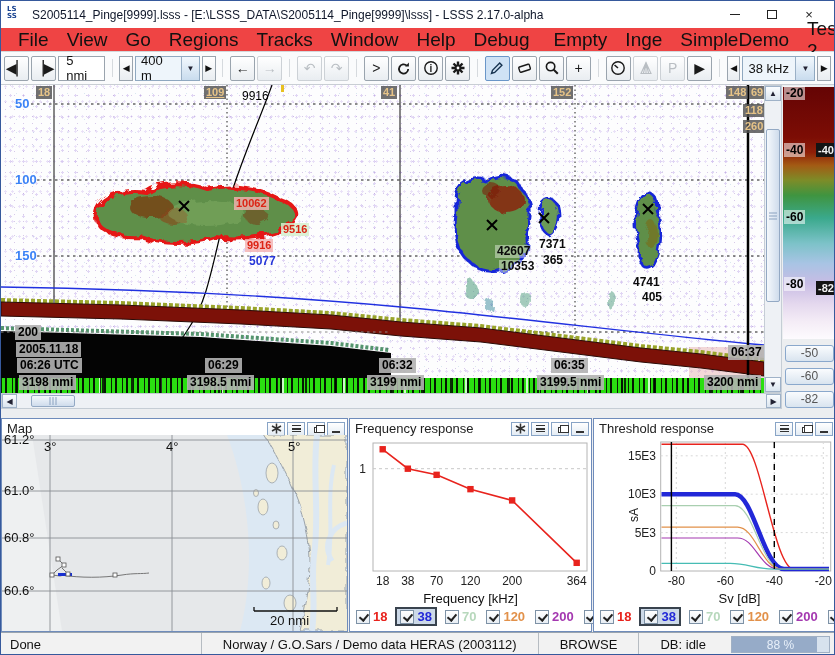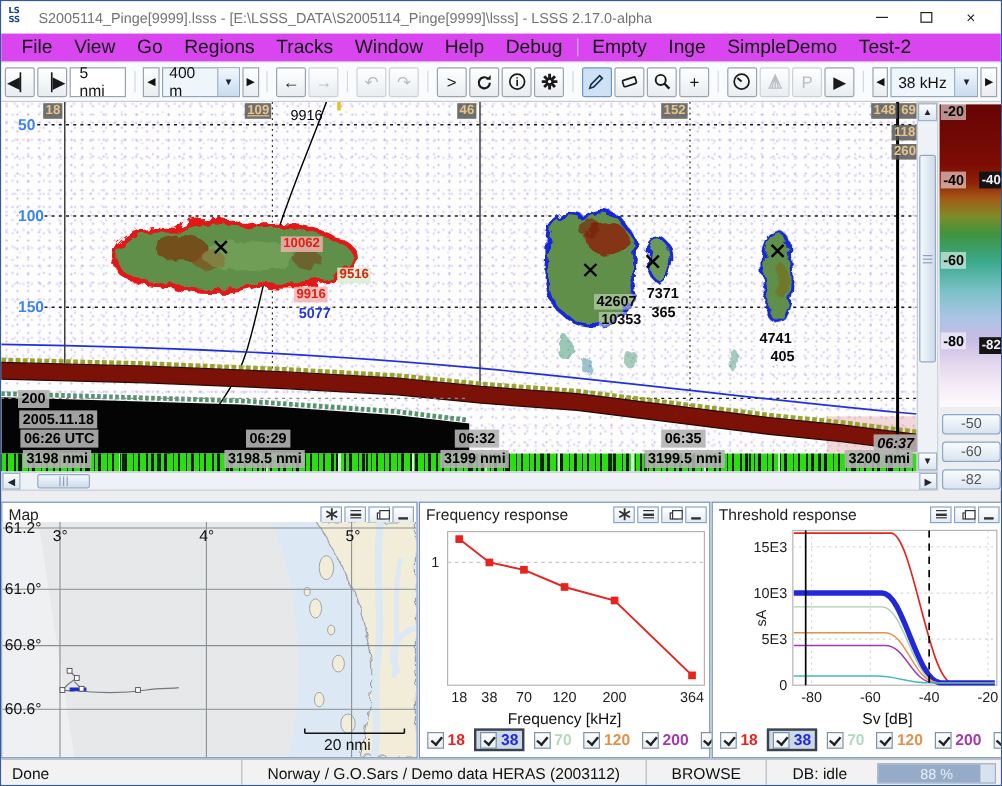--- a/index.html
+++ b/index.html
@@ -1,26 +1,26 @@
 <!DOCTYPE html>
 <html><head>
 <meta charset="utf-8">
 <style>
 *{box-sizing:border-box;margin:0;padding:0}
 body{font-family:"Liberation Sans","DejaVu Sans",sans-serif;background:#888}
 .win{position:relative;width:835px;height:655px;background:#eceef0;border:1px solid #36599c;overflow:hidden}
 
 .titlebar{position:absolute;left:0;top:0;width:100%;height:27px;background:#fff;display:flex;align-items:center;padding:0 10px 0 6px;gap:7px}
 .applogo{width:18px;height:18px;display:flex;flex-direction:column;color:#17418f;font:bold 7px/7px "DejaVu Sans",sans-serif}
-.title{flex:1;font-size:12px;color:#737373;white-space:nowrap;overflow:hidden}
+.title{flex:1;font-size:12px;color:#0f172a;white-space:nowrap;overflow:hidden}
 .winbtn{width:30px;height:20px;display:flex;align-items:center;justify-content:center;color:#222;font-size:13px}
 .winbtn .box{width:10px;height:9px;border:1px solid #222}
 .winbtn .line{width:10px;height:1px;background:#222}
 
-.menubar{position:absolute;left:0;top:27px;width:100%;height:24px;background:#d946ef;border-bottom:1px solid #d4d7da;display:flex;align-items:center;padding:0 8px;font-size:16px;color:#111}
+.menubar{position:absolute;left:0;top:27px;width:100%;height:24px;background:#ef4444;border-bottom:1px solid #d4d7da;display:flex;align-items:center;padding:0 8px;font-size:19px;color:#111}
 .menu-item{padding:3px 9px;cursor:default}
 .menu-sep{width:1px;height:15px;background:#b8bcc0;margin:0 3px}
 
 .toolbar{position:absolute;left:0;top:51px;width:100%;height:33px;background:#fafbfc;border-bottom:1px solid #c9ced4;display:flex;align-items:center;padding:0 3px;gap:2px}
 .tbtn{width:26px;height:25px;border:1px solid #9aa4ae;border-radius:2px;background:linear-gradient(#fff,#e9edf1);display:flex;align-items:center;justify-content:center;font-size:14px;color:#1a1a1a}
 .tbtn.dis{color:#b9bec3;border-color:#ccd1d6}
 .tbtn.dis svg *{stroke:#b9bec3!important;fill:none!important}
 .tbtn.active{background:#cfe2f5;border-color:#6a96c8}
 .tsep{width:11px;display:flex;justify-content:center}
 .tsep::after{content:"";width:1px;height:18px;background:#d6dade}
@@ -275,41 +275,41 @@
     </svg>
     <div class="pingbar"></div>
     <div class="tlabel" style="left:15px;top:257px">2005.11.18</div>
     <div class="trawl-lab" style="left:241px;top:4px">9916</div>
   <div class="depth" style="left: 14px; top: 12px;">50</div>
       <div class="depth" style="left: 14px; top: 88px;">100</div>
       <div class="depth" style="left: 14px; top: 164px;">150</div>
       <div class="tlabel" style="left: 14px; top: 240px;">200</div>
       <div class="badge-top" style="left: 35px; top: 1px;">18</div>
       <div class="badge-top" style="left: 203px; top: 1px; text-decoration: underline;">109</div>
-      <div class="badge-top" style="left: 380px; top: 1px;">46</div>
+      <div class="badge-top" style="left: 380px; top: 1px;">41</div>
       <div class="badge-top" style="left: 550px; top: 1px;">152</div>
       <div class="badge-top" style="left: 725px; top: 1px;">148</div>
       <div class="badge-top" style="left: 748px; top: 1px;">69</div>
       <div class="badge-top" style="left: 742px; top: 19px;">118</div>
       <div class="badge-top" style="left: 742px; top: 35px;">260</div>
       <div class="rlab lab-red-pink" style="left: 189px; top: 112px; margin-left: 44px;">10062</div>
       <div class="rlab lab-red-green" style="left: 246px; top: 138px; margin-left: 34px;">9516</div>
       <div class="rlab lab-red-pink" style="left: 244px; top: 154px;">9916</div>
       <div class="rlab lab-blue" style="left: 246px; top: 170px;">5077</div>
       <div class="rlab lab-plain" style="left: 494px; top: 160px;">42607</div>
       <div class="rlab lab-plain" style="left: 498px; top: 175px;">10353</div>
       <div class="rlab lab-plain" style="left: 536px; top: 153px;">7371</div>
       <div class="rlab lab-plain" style="left: 540px; top: 169px;">365</div>
       <div class="rlab lab-plain" style="left: 630px; top: 191px;">4741</div>
       <div class="rlab lab-plain" style="left: 639px; top: 206px;">405</div>
       <div class="tlabel" style="left: 16px; top: 273px;">06:26 UTC</div>
       <div class="tlabel" style="left: 204px; top: 273px;">06:29</div>
       <div class="tlabel" style="left: 378px; top: 273px;">06:32</div>
       <div class="tlabel" style="left: 550px; top: 273px;">06:35</div>
-      <div class="tlabel" style="left: 727px; top: 277px; font-style: italic;">06:37</div>
+      <div class="tlabel" style="left: 727px; top: 260px;">06:37</div>
       <div class="tlabel" style="left: 18px; top: 290px; z-index: 3;">3198 nmi</div>
       <div class="tlabel" style="left: 186px; top: 290px; z-index: 3;">3198.5 nmi</div>
       <div class="tlabel" style="left: 366px; top: 290px; z-index: 3;">3199 nmi</div>
       <div class="tlabel" style="left: 536px; top: 290px; z-index: 3;">3199.5 nmi</div>
       <div class="tlabel" style="left: 703px; top: 290px; z-index: 3;">3200 nmi</div>
     </div>
 
   <div class="vscroll">
     <div class="sbtn" style="position:absolute;left:0;top:0;width:16px;height:15px">▲</div>
     <div class="vthumb"></div>

